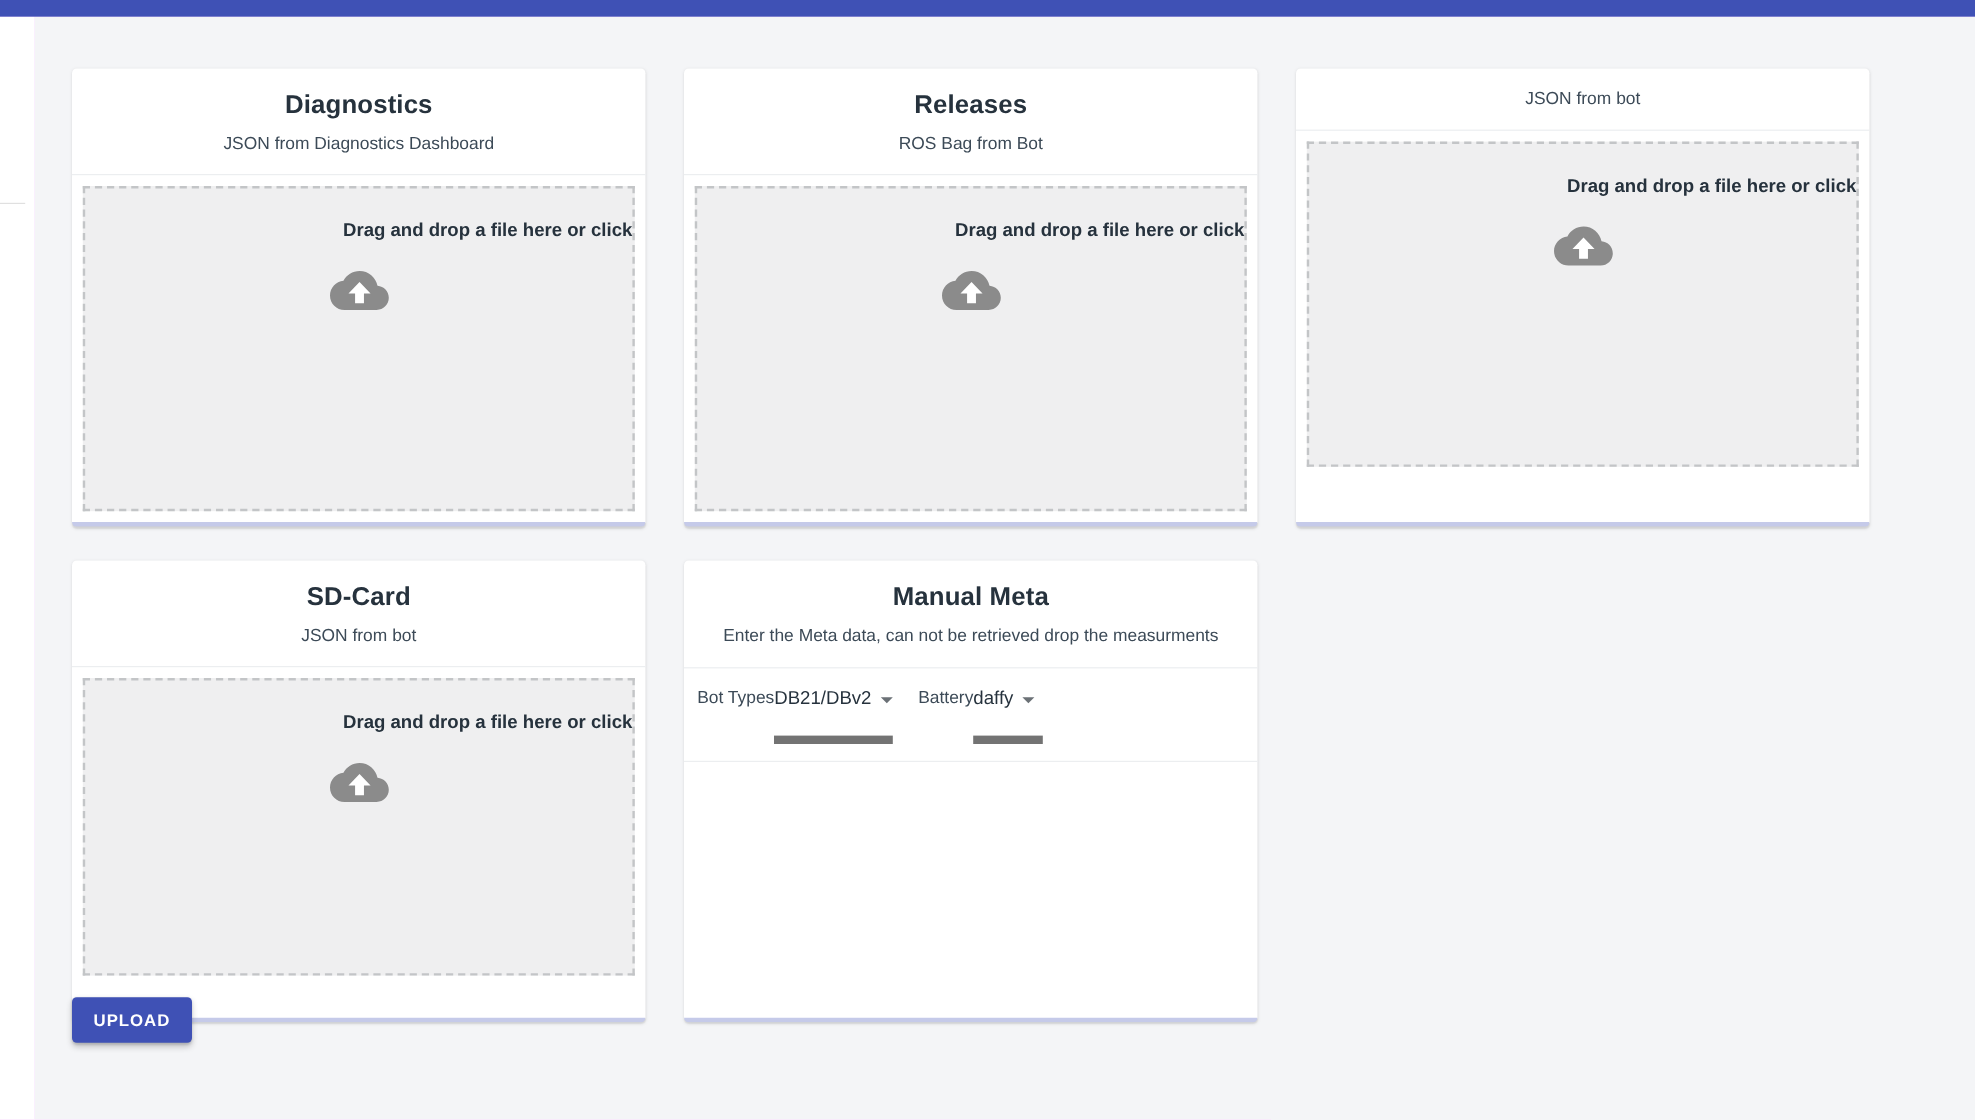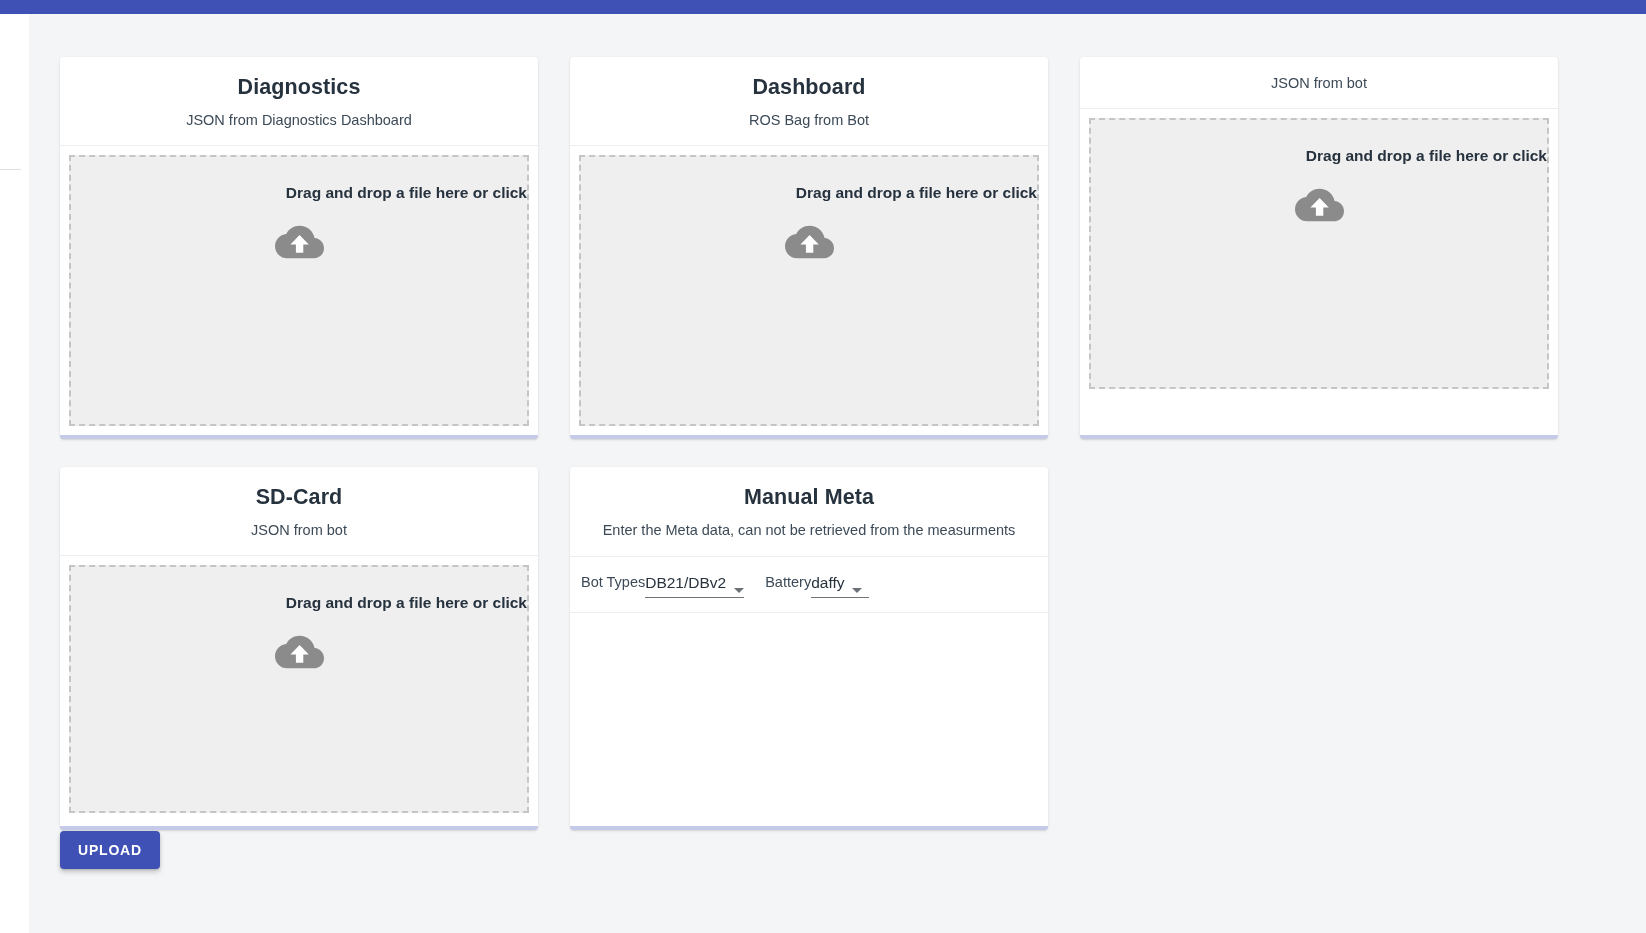--- a/index.html
+++ b/index.html
@@ -132,24 +132,24 @@
   .field { display: flex; }
   .field-label {
     font-size: 14.5px;
     color: #3c4a57;
     line-height: 1.25;
     margin-bottom: 5px;
     white-space: nowrap;
   }
   .field-control {
     display: flex;
-    align-items: flex-end;
+    align-items: center;
     gap: 8px;
-    border-bottom: 1px solid #737373;
-    padding-bottom: 4px;
+    border-bottom: 7px solid #737373;
+    padding-bottom: 20px;
     cursor: pointer;
   }
   .field-value {
     font-size: 15.5px;
     color: #26323d;
     line-height: 1.25;
     white-space: nowrap;
   }
   .caret {
     width: 0; height: 0;
@@ -216,21 +216,21 @@
                   <path fill="#8b8b8b" d="M41.6 16.1C40.2 9.1 34.1 3.8 26.7 3.8c-5.9 0-11 3.3-13.5 8.2C6.9 12.7 2 17.9 2 24.2 2 30.9 7.4 36.3 14.1 36.3h26.8c5.6 0 10.1-4.5 10.1-10.1 0-5.3-4.1-9.7-9.4-10.1z"></path>
                   <path fill="#ffffff" d="M26.6 12.9l9.2 9.6h-5.5v8.2h-7.4v-8.2h-5.5z"></path>
                 </svg>
               </div>
             </div>
           </div>
         </div>
 
         <div class="card">
           <div class="card-header">
-            <div class="card-title">Dashboard</div>
+            <div class="card-title">Releases</div>
             <div class="card-subtitle">ROS Bag from Bot</div>
           </div>
           <div class="card-body">
             <div class="dropzone">
               <div class="dz-text">Drag and drop a file here or click</div>
               <div class="dz-icon">
                 <svg width="52" height="42" viewBox="0 0 52 42" xmlns="http://www.w3.org/2000/svg">
                   <path fill="#8b8b8b" d="M41.6 16.1C40.2 9.1 34.1 3.8 26.7 3.8c-5.9 0-11 3.3-13.5 8.2C6.9 12.7 2 17.9 2 24.2 2 30.9 7.4 36.3 14.1 36.3h26.8c5.6 0 10.1-4.5 10.1-10.1 0-5.3-4.1-9.7-9.4-10.1z"></path>
                   <path fill="#ffffff" d="M26.6 12.9l9.2 9.6h-5.5v8.2h-7.4v-8.2h-5.5z"></path>
                 </svg>
@@ -274,21 +274,21 @@
                   <path fill="#ffffff" d="M26.6 12.9l9.2 9.6h-5.5v8.2h-7.4v-8.2h-5.5z"></path>
                 </svg>
               </div>
             </div>
           </div>
         </div>
 
         <div class="card meta-card">
           <div class="card-header">
             <div class="card-title">Manual Meta</div>
-            <div class="card-subtitle">Enter the Meta data, can not be retrieved from the measurments</div>
+            <div class="card-subtitle">Enter the Meta data, can not be retrieved drop the measurments</div>
           </div>
 
           <div class="meta-fields">
 
             <div class="field fld-bot">
               <div class="field-label">Bot Types</div>
               <div class="field-control">
                 <span class="field-value">DB21/DBv2</span>
                 <span class="caret"></span>
               </div>

